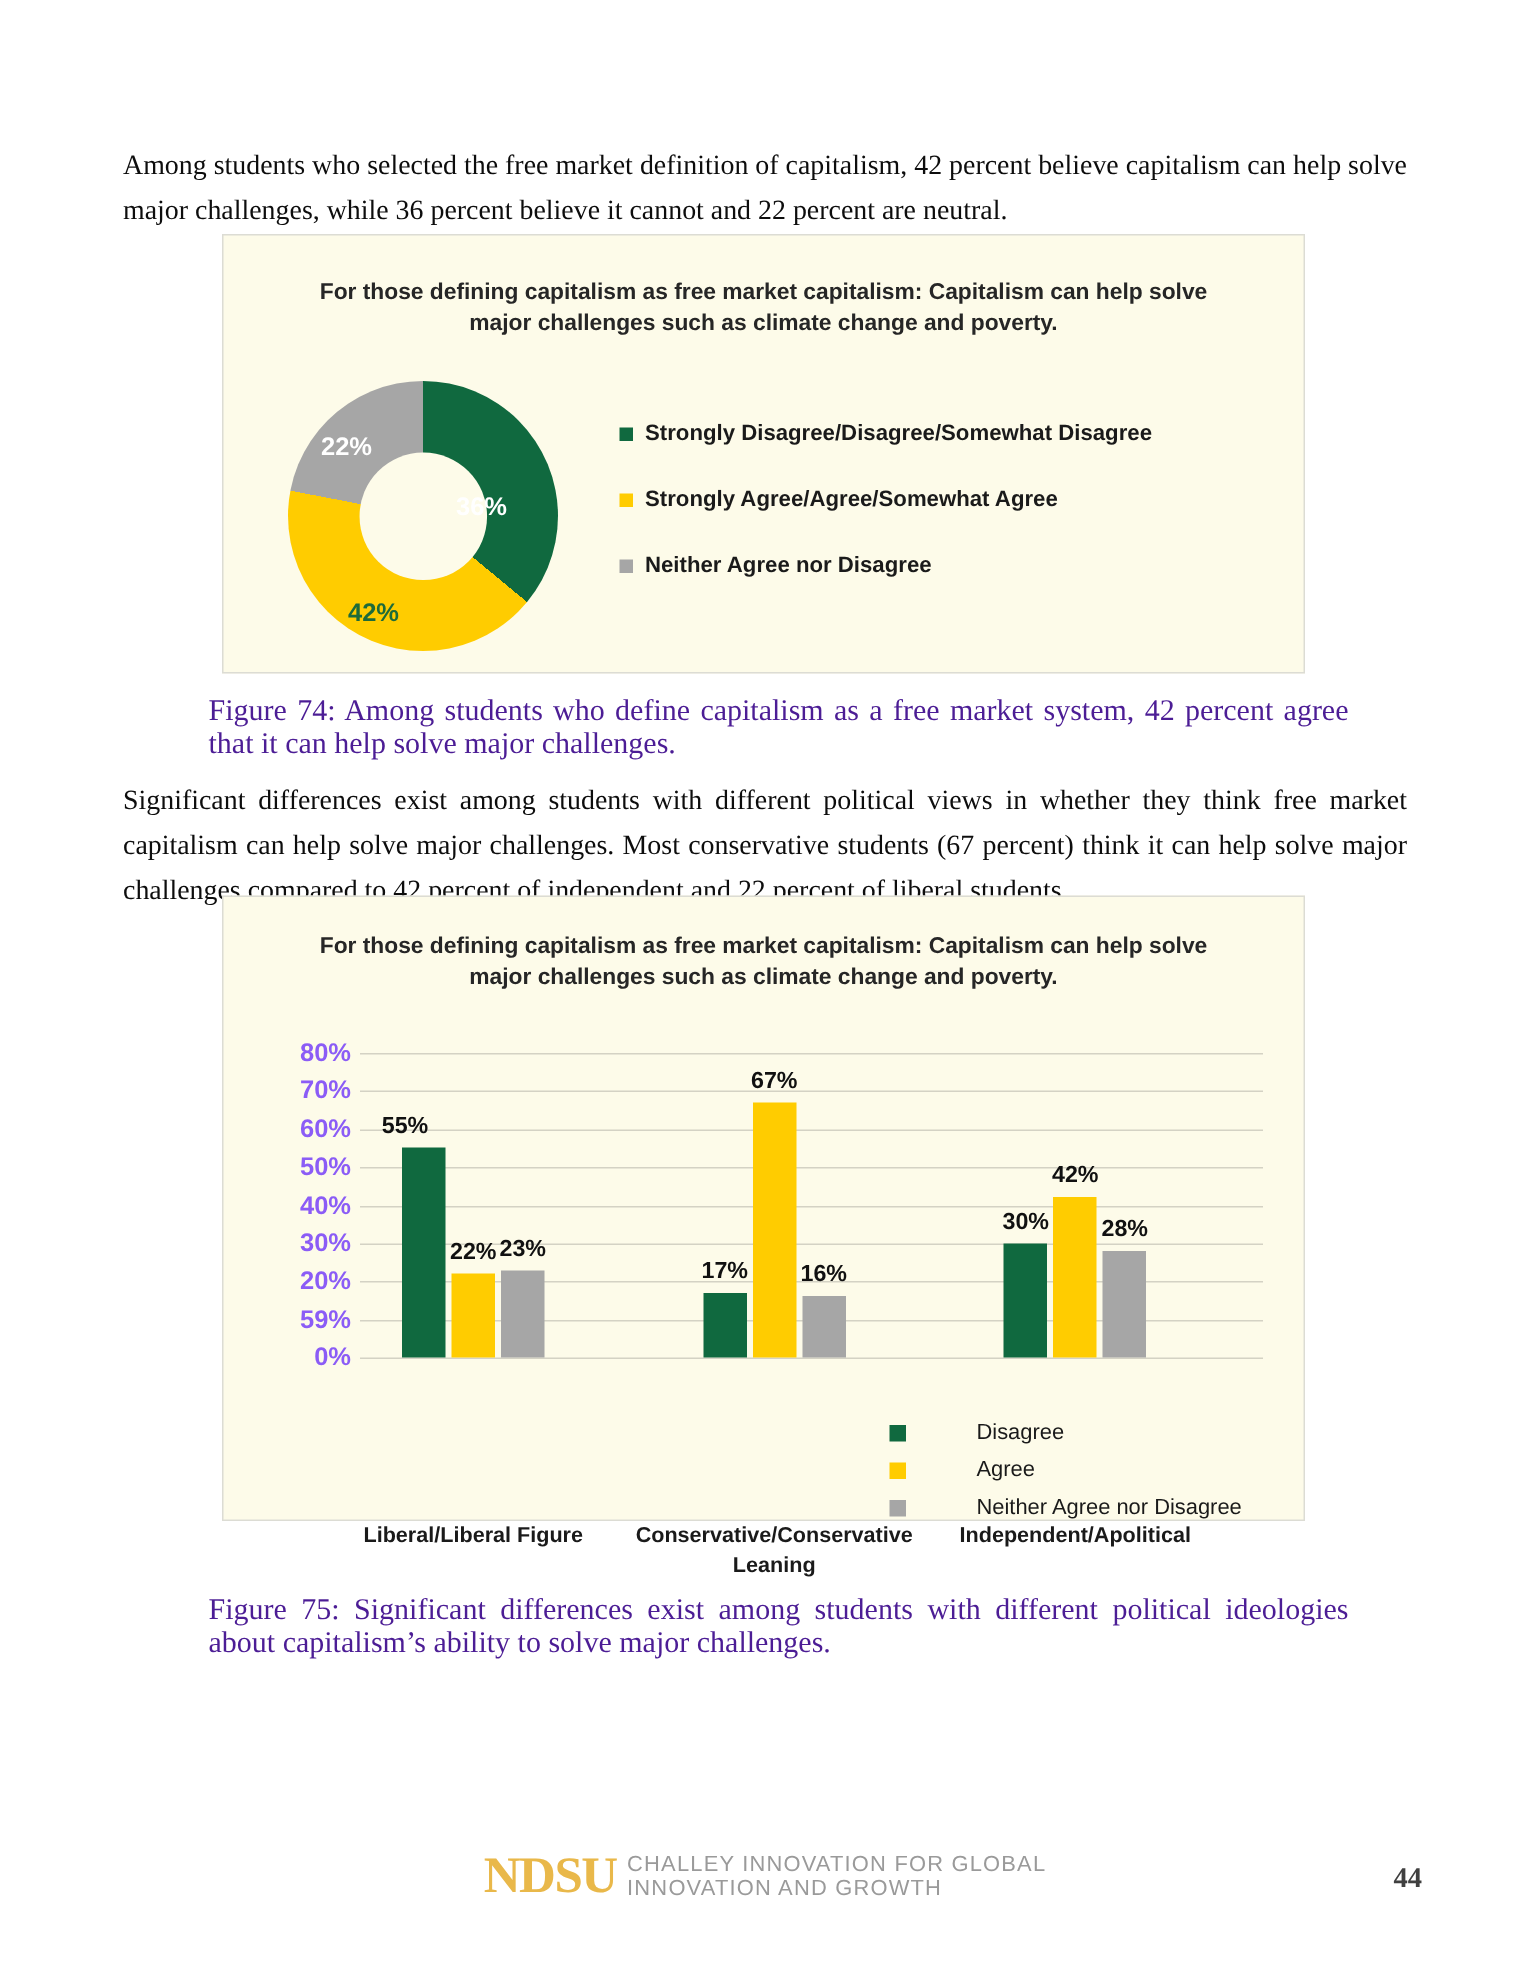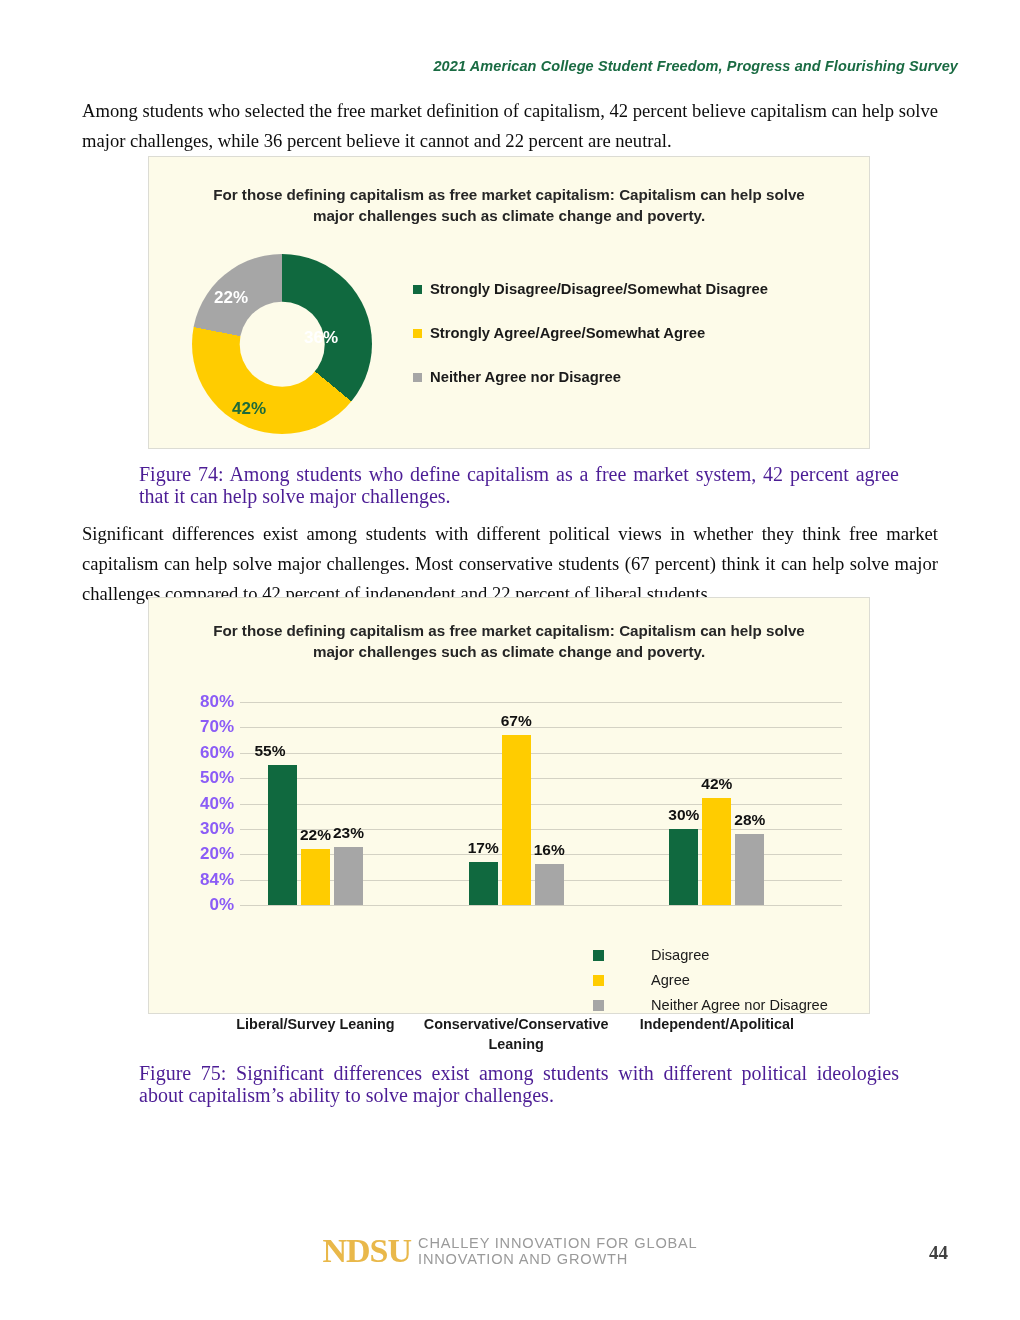--- a/index.html
+++ b/index.html
@@ -315,21 +315,20 @@
     font-weight: bold;
     font-size: 19px;
     color: #404040;
   }
 </style>
 </head>
 <body>
 
 <div class="page">
 
-  <div class="running-header">2021 American College Student Freedom, Progress and Flourishing Survey</div>
 
   <p class="body-para" id="para-1">Among students who selected the free market definition of capitalism, 42 percent believe capitalism can help solve major challenges, while 36 percent believe it cannot and 22 percent are neutral.</p>
 
   <div class="chart-panel" id="panel-donut">
     <div class="chart-title">For those defining capitalism as free market capitalism: Capitalism can help solve major challenges such as climate change and poverty.</div>
 
     <div class="donut-wrap">
       <div class="donut-ring" id="donut-ring" style="background: conic-gradient(rgb(16, 105, 63) 0deg, rgb(16, 105, 63) 129.6deg, rgb(255, 204, 0) 129.6deg, rgb(255, 204, 0) 280.8deg, rgb(166, 166, 166) 280.8deg, rgb(166, 166, 166) 360deg);"></div>
       <div class="donut-hole"></div>
       <span class="slice-label" id="donut-label-0">36%</span>
@@ -362,36 +361,36 @@
 
     <div class="plot-area">
       <div class="y-axis" id="y-axis">
           <div class="y-tick" style="top: 0px;">80%</div>
           <div class="y-tick" style="top: 25.375px;">70%</div>
           <div class="y-tick" style="top: 50.75px;">60%</div>
           <div class="y-tick" style="top: 76.125px;">50%</div>
           <div class="y-tick" style="top: 101.5px;">40%</div>
           <div class="y-tick" style="top: 126.875px;">30%</div>
           <div class="y-tick" style="top: 152.25px;">20%</div>
-          <div class="y-tick" style="top: 177.625px;">84%</div>
+          <div class="y-tick" style="top: 177.625px;">59%</div>
           <div class="y-tick" style="top: 203px;">0%</div>
         </div>
       <div class="grid-area" id="grid-area">
           <div class="gridline" style="top: 0px;"></div>
           <div class="gridline" style="top: 25.375px;"></div>
           <div class="gridline" style="top: 50.75px;"></div>
           <div class="gridline" style="top: 76.125px;"></div>
           <div class="gridline" style="top: 101.5px;"></div>
           <div class="gridline" style="top: 126.875px;"></div>
           <div class="gridline" style="top: 152.25px;"></div>
           <div class="gridline" style="top: 177.625px;"></div>
           <div class="gridline" style="top: 203px;"></div>
         </div>
       <div class="bars-layer" id="bars-layer">
-          <div class="cat-label" style="left: 75.5px; width: 226.667px;">Liberal/Survey Leaning</div>
+          <div class="cat-label" style="left: 75.5px; width: 226.667px;">Liberal/Liberal Figure</div>
           <div class="bar-group" style="left: 28px; width: 200.667px;">
             <div class="bar" style="left: 0px; height: 139.562px; background: rgb(16, 105, 63);"></div>
             <div class="bar-value" style="left: 2px; bottom: 144.562px;">55%</div>
             <div class="bar" style="left: 33px; height: 55.825px; background: rgb(255, 204, 0);"></div>
             <div class="bar-value" style="left: 47.5px; bottom: 60.825px;">22%</div>
             <div class="bar" style="left: 66px; height: 58.3625px; background: rgb(166, 166, 166);"></div>
             <div class="bar-value" style="left: 80.5px; bottom: 63.3625px;">23%</div>
           </div>
           <div class="cat-label" style="left: 276.167px; width: 226.667px;">Conservative/Conservative Leaning</div>
           <div class="bar-group" style="left: 228.667px; width: 200.667px;">

